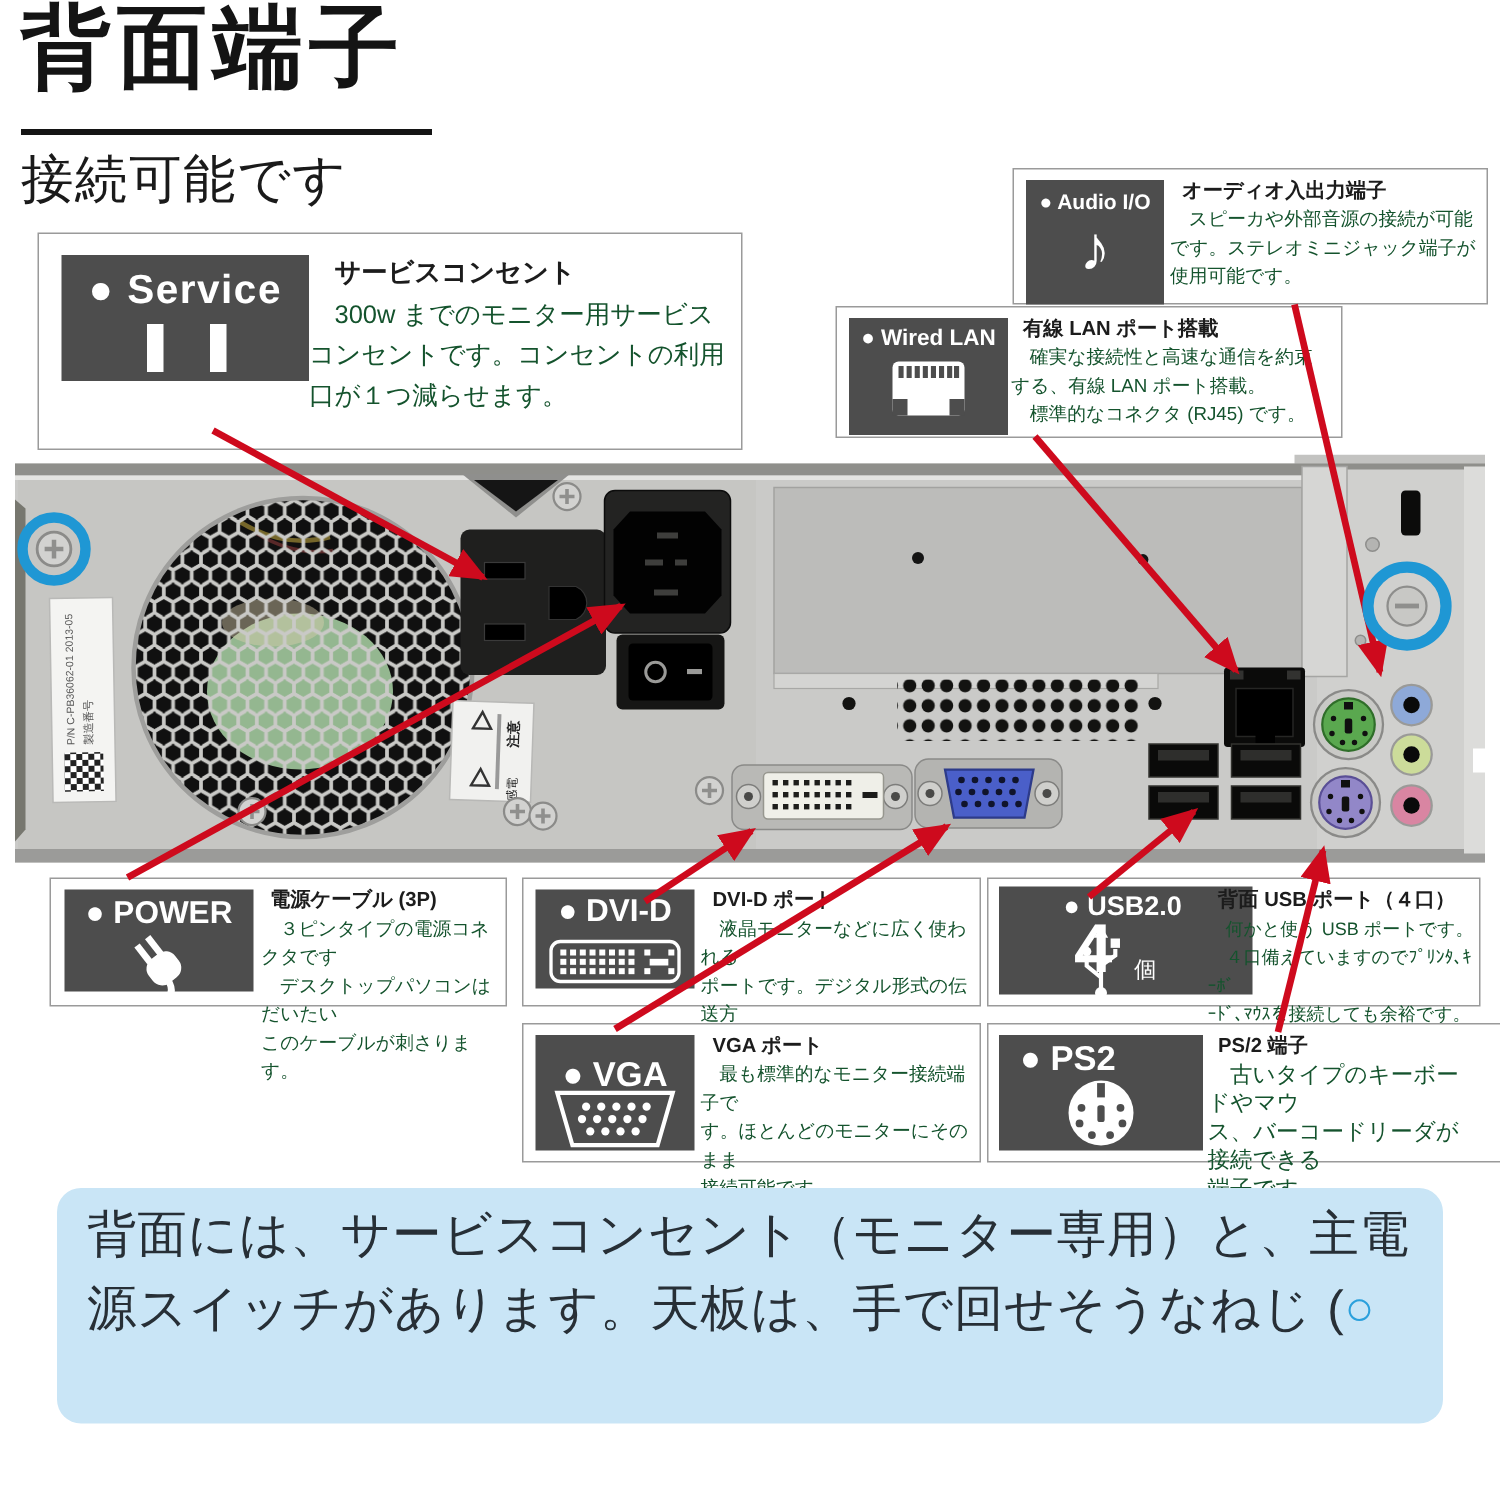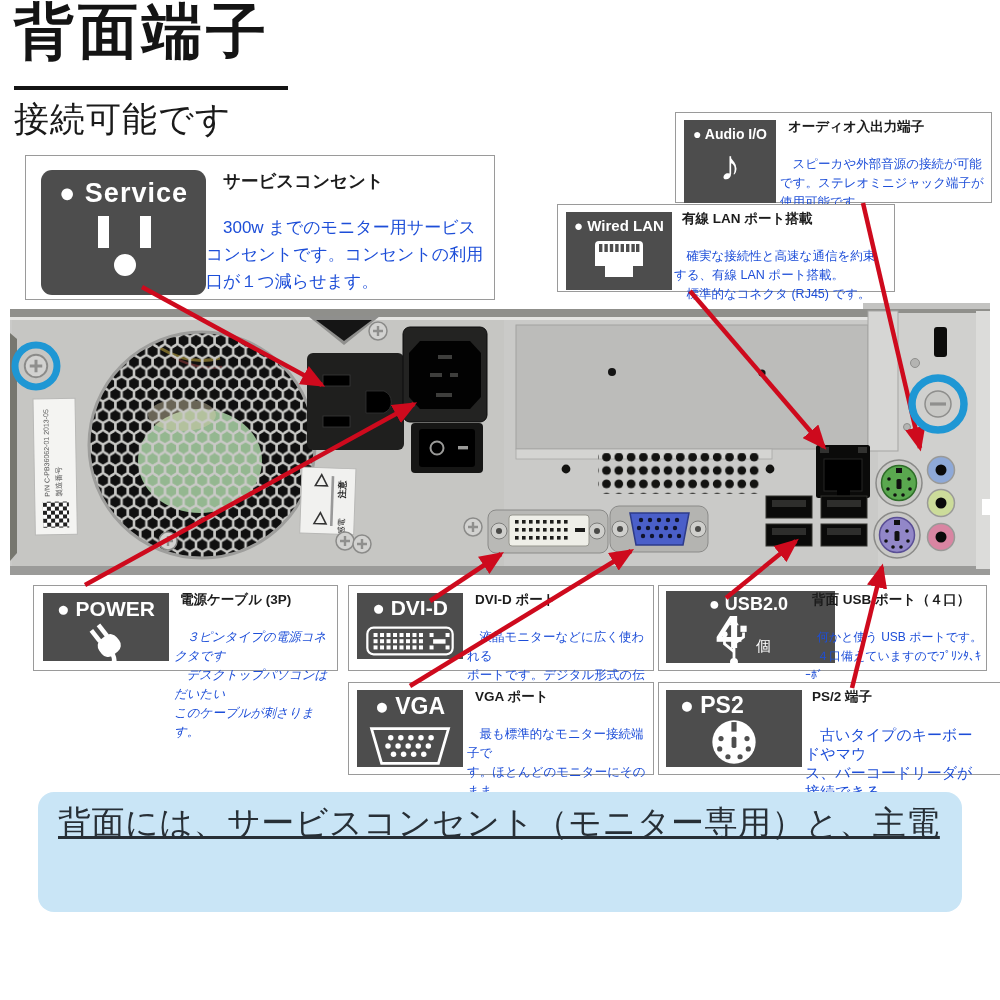--- a/index.html
+++ b/index.html
@@ -8,76 +8,76 @@
   .abs{position:absolute;}
   
   #page-title{left:14px;top:-8px;font-size:60px;font-weight:700;color:#141414;letter-spacing:4px;}
   #title-rule{left:14px;top:86px;width:274px;height:4px;background:#141414;}
   #page-subtitle{left:14px;top:96px;font-size:35px;font-weight:400;color:#1a1a1a;letter-spacing:1px;}
   
   .callout{position:absolute;background:#ffffff;border:1px solid #9a9a9a;}
   .badgebox{position:absolute;background:#4d4d4d;color:#fff;text-align:center;}
   .badge-label{font-weight:700;white-space:nowrap;}
   .ctitle{position:absolute;font-weight:700;color:#1c1c1c;white-space:nowrap;}
-  .cbody{position:absolute;color:#1d4ed8;white-space:pre-line;margin-top:18px;}
+  .cbody{position:absolute;color:#14532d;white-space:pre-line;}
   
   .co-service{left:25px;top:155px;width:468px;height:143px;}
-  .co-service .badgebox{left:15px;top:14px;width:165px;height:125px;border-radius:11px;}
+  .co-service .badgebox{left:15px;top:14px;width:165px;height:84px;}
   .co-service .badge-label{margin-top:8px;font-size:27px;letter-spacing:1px;}
   .co-service .ctitle{left:197px;top:13px;font-size:17.5px;}
   .co-service .cbody{left:180px;top:40px;width:278px;font-size:17px;line-height:27px;}
   
   .co-audio{left:675px;top:112px;width:315px;height:89px;}
   .co-audio .badgebox{left:8px;top:7px;width:92px;height:83px;}
   .co-audio .badge-label{margin-top:6px;font-size:14px;}
   .co-audio .ctitle{left:112px;top:5px;font-size:13.5px;}
   .co-audio .cbody{left:104px;top:24px;width:204px;font-size:12.5px;line-height:19px;}
   
   .co-lan{left:557px;top:204px;width:336px;height:86px;}
   .co-lan .badgebox{left:8px;top:7px;width:106px;height:78px;}
   .co-lan .badge-label{margin-top:5px;font-size:15px;}
   .co-lan .ctitle{left:124px;top:5px;font-size:13.5px;}
   .co-lan .cbody{left:116px;top:24px;width:214px;font-size:12.5px;line-height:19px;}
   
   .co-power{left:33px;top:585px;width:303px;height:84px;}
   .co-power .badgebox{left:9px;top:7px;width:126px;height:68px;}
   .co-power .badge-label{margin-top:4px;font-size:21px;}
   .co-power .ctitle{left:146px;top:5px;font-size:13.5px;}
-  .co-power .cbody{left:140px;top:24px;width:160px;font-size:12.5px;line-height:19px;font-style:italic;}
+  .co-power .cbody{left:140px;top:24px;width:160px;font-size:12.5px;line-height:19px;}
   .co-dvi{left:348px;top:585px;width:304px;height:84px;}
   .co-dvi .badgebox{left:8px;top:7px;width:106px;height:66px;text-align:center;}
   .co-dvi .badge-label{margin-top:3px;font-size:21px;}
   .co-dvi .ctitle{left:126px;top:5px;font-size:13.5px;}
   .co-dvi .cbody{left:118px;top:24px;width:180px;font-size:12.5px;line-height:19px;}
   .co-usb{left:658px;top:585px;width:327px;height:84px;}
   .co-usb .badgebox{left:7px;top:5px;width:136px;height:72px;padding-left:33px;}
   .co-usb .badge-label{margin-top:3px;font-size:18px;text-align:left;padding-left:10px;}
   .co-usb .ctitle{left:153px;top:5px;font-size:13.5px;}
   .co-usb .cbody{left:146px;top:24px;width:178px;font-size:12px;line-height:19px;}
   .usb-row{position:absolute;left:6px;top:26px;width:124px;height:44px;}
   .usb-big{position:absolute;left:44px;top:-12px;font-size:46px;font-weight:700;color:#fff;}
   .usb-unit{position:absolute;left:84px;top:20px;font-size:15px;color:#fff;}
   .co-vga{left:348px;top:682px;width:304px;height:91px;}
   .co-vga .badgebox{left:8px;top:7px;width:106px;height:77px;}
-  .co-vga .badge-label{margin-top:3px;font-size:23px;}
+  .co-vga .badge-label{margin-top:13px;font-size:23px;}
   .co-vga .ctitle{left:126px;top:5px;font-size:13.5px;}
   .co-vga .cbody{left:118px;top:24px;width:180px;font-size:12.5px;line-height:19px;}
   .co-ps2{left:658px;top:682px;width:327px;height:91px;padding-left:28px;}
   .co-ps2 .badgebox{left:7px;top:7px;width:136px;height:77px;}
   .co-ps2 .badge-label{margin-top:2px;font-size:23px;text-align:left;padding-left:14px;}
   .co-ps2 .ctitle{left:153px;top:5px;font-size:13.5px;}
   .co-ps2 .cbody{left:146px;top:24px;width:176px;font-size:15px;line-height:19px;}
   .icon-holder{position:absolute;left:0;right:0;display:flex;justify-content:center;}
   
   #photo{left:10px;top:303px;width:980px;height:278px;}
   
   #overlay{left:0;top:0;width:1000px;height:1000px;pointer-events:none;z-index:50;}
   
-  #footer-note{left:38px;top:792px;width:924px;height:120px;background:#c9e5f6;border-radius:16px;
-               padding:6px 20px;box-sizing:border-box;color:#272f36;text-decoration:underline;}
+  #footer-note{left:38px;top:792px;width:924px;height:157px;background:#c9e5f6;border-radius:16px;
+               padding:6px 20px;box-sizing:border-box;color:#272f36;}
   #footer-note .fline{font-size:33px;line-height:49px;letter-spacing:0.5px;white-space:nowrap;}
   .blue-circle-char{color:#2ba0dc;font-weight:400;}
 </style>
 </head>
 <body>
 
 <div id="stage">
 
   <div class="abs" id="page-title">背面端子</div>
   <div class="abs" id="title-rule"></div>
@@ -550,15 +550,16 @@
       <line x1="410" y1="686" x2="631" y2="551" marker-end="url(#ah)"></line>
       <line x1="726" y1="598" x2="796" y2="541" marker-end="url(#ah)"></line>
       <line x1="852" y1="688" x2="882" y2="567" marker-end="url(#ah)"></line>
     </g>
     <circle cx="36" cy="366" r="21" fill="none" stroke="#1f97d4" stroke-width="7"></circle>
     <circle cx="938" cy="404" r="26" fill="none" stroke="#1f97d4" stroke-width="7.5"></circle>
   </svg>
 
   <div class="abs" id="footer-note">
     <div class="fline">背面には、サービスコンセント（モニター専用）と、主電</div>
+    <div class="fline"><span>源スイッチがあります。天板は、手で回せそうなねじ (</span><span class="blue-circle-char">○</span></div>
   </div>
 
 </div>
 
 </body></html>

